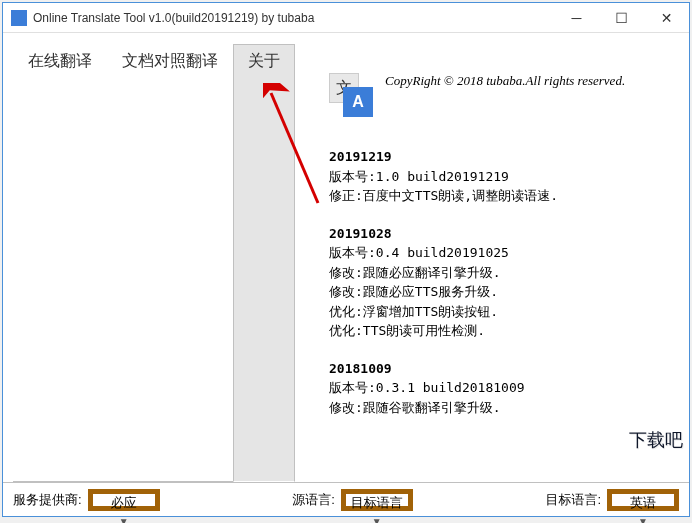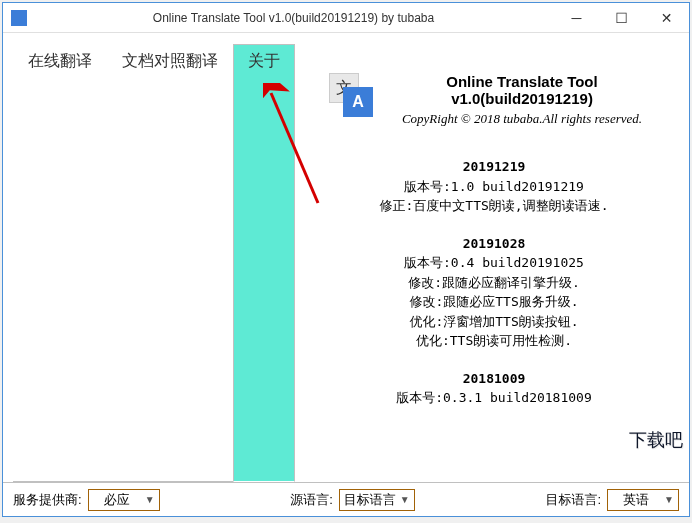--- a/index.html
+++ b/index.html
@@ -1,41 +1,41 @@
 <!DOCTYPE html>
 <html><head>
 <meta charset="utf-8">
 <style>
 * { box-sizing: border-box; margin: 0; padding: 0; }
 body { width: 692px; height: 523px; font-family: "Microsoft YaHei", SimSun, sans-serif; font-size: 12px; background: #f0f0f0; overflow: hidden; }
-.window { width: 688px; height: 515px; margin: 2px; background: #fff; border: 1px solid #4a90d9; display: flex; flex-direction: column; text-align: center; }
+.window { width: 688px; height: 515px; margin: 2px; background: #fff; border: 1px solid #4a90d9; display: flex; flex-direction: column; }
 .titlebar { height: 30px; background: #fff; display: flex; align-items: center; padding-left: 8px; border-bottom: 1px solid #e0e0e0; }
 .titlebar-icon { width: 16px; height: 16px; background: #3b7dd8; margin-right: 6px; }
 .titlebar-text { flex: 1; font-size: 12px; color: #333; }
 .win-controls { display: flex; }
 .win-btn { width: 45px; height: 29px; display: flex; align-items: center; justify-content: center; font-size: 14px; color: #333; }
 .content { flex: 1; padding: 10px 10px 0 10px; display: flex; flex-direction: row; position: relative; }
 .tabs { display: flex; border-bottom: 1px solid #c0c0c0; }
 .tab { padding: 6px 14px; font-family: "KaiTi", "STKaiti", serif; font-size: 16px; color: #333; border: 1px solid transparent; border-bottom: none; cursor: pointer; position: relative; top: 1px; }
-.tab.active { background: #5eead4; border-color: #c0c0c0; border-bottom: 1px solid #fff; }
+.tab.active { background: #e5e5e5; border-color: #c0c0c0; border-bottom: 1px solid #fff; }
 .tab-body { flex: 1; padding: 30px 20px 10px 20px; overflow: auto; }
 .about-header { display: flex; gap: 12px; margin-left: 14px; margin-bottom: 30px; }
 .app-icon { width: 44px; height: 44px; position: relative; flex-shrink: 0; }
 .icon-back { position: absolute; top: 0; left: 0; width: 30px; height: 30px; background: #e8e8e8; border: 1px solid #ccc; display: flex; align-items: center; justify-content: center; font-size: 16px; color: #333; }
 .icon-front { position: absolute; bottom: 0; right: 0; width: 30px; height: 30px; background: #3b7dd8; display: flex; align-items: center; justify-content: center; font-size: 16px; color: #fff; font-weight: bold; }
 .about-title { font-weight: bold; font-size: 15px; color: #000; margin-bottom: 4px; }
 .about-copy { font-family: "Times New Roman", serif; font-style: italic; font-size: 13px; color: #000; }
 .changelog { font-family: SimSun, monospace; font-size: 13px; color: #000; line-height: 1.5; margin-left: 14px; }
 .changelog-block { margin-bottom: 18px; }
 .changelog-date { font-weight: bold; }
 .arrow { position: absolute; top: 50px; left: 260px; pointer-events: none; }
 .bottombar { height: 34px; border-top: 1px solid #c0c0c0; display: flex; align-items: center; padding: 0 10px; gap: 6px; font-size: 13px; }
 .bottombar .spacer { flex: 1; }
 .label { color: #000; }
-.select { height: 22px; border: 1px solid #a16207; background: #fff; padding: 0 4px; display: flex; align-items: center; gap: 4px; min-width: 72px; }
+.select { height: 22px; border: 5px solid #a16207; background: #fff; padding: 0 4px; display: flex; align-items: center; gap: 4px; min-width: 72px; flex-direction: column; }
 .select .val { flex: 1; }
 .select .arrow-down { font-size: 10px; color: #555; }
 .statusbar { height: 18px; background: #f0f0f0; border-top: 1px solid #d0d0d0; display: flex; align-items: center; padding-left: 6px; font-size: 11px; color: #0066cc; }
 .watermark { position: absolute; right: 6px; bottom: 30px; color: #0f172a; font-size: 18px; font-family: SimHei, sans-serif; pointer-events: none; text-shadow: 1px 1px 0 #eee; }
 </style>
 </head>
 <body>
 
 <div class="window">
   <div class="titlebar">
@@ -55,21 +55,20 @@
       <div class="tab active"><span>关于</span></div>
     </div>
 
     <div class="tab-body">
       <div class="about-header">
         <div class="app-icon">
           <div class="icon-back">文</div>
           <div class="icon-front">A</div>
         </div>
         <div>
-          <div class="about-title">Online Translate Tool v1.0(build20191219)</div>
           <div class="about-copy">CopyRight © 2018 tubaba.All rights reserved.</div>
         </div>
       </div>
 
       <div class="changelog">
         <div class="changelog-block">
           <div class="changelog-date">20191219</div>
           <div>版本号:1.0 build20191219</div>
           <div>修正:百度中文TTS朗读,调整朗读语速.</div>
         </div>
@@ -77,20 +76,21 @@
           <div class="changelog-date">20191028</div>
           <div>版本号:0.4 build20191025</div>
           <div>修改:跟随必应翻译引擎升级.</div>
           <div>修改:跟随必应TTS服务升级.</div>
           <div>优化:浮窗增加TTS朗读按钮.</div>
           <div>优化:TTS朗读可用性检测.</div>
         </div>
         <div class="changelog-block">
           <div class="changelog-date">20181009</div>
           <div>版本号:0.3.1 build20181009</div>
+          <div>修改:跟随谷歌翻译引擎升级.</div>
         </div>
       </div>
     </div>
 
     <svg class="arrow" width="70" height="130">
       <defs>
         <marker id="ah" markerWidth="12" markerHeight="12" refX="2" refY="6" orient="auto">
           <path d="M0,0 L12,6 L0,12 L3,6 Z" fill="#d40000"></path>
         </marker>
       </defs>

